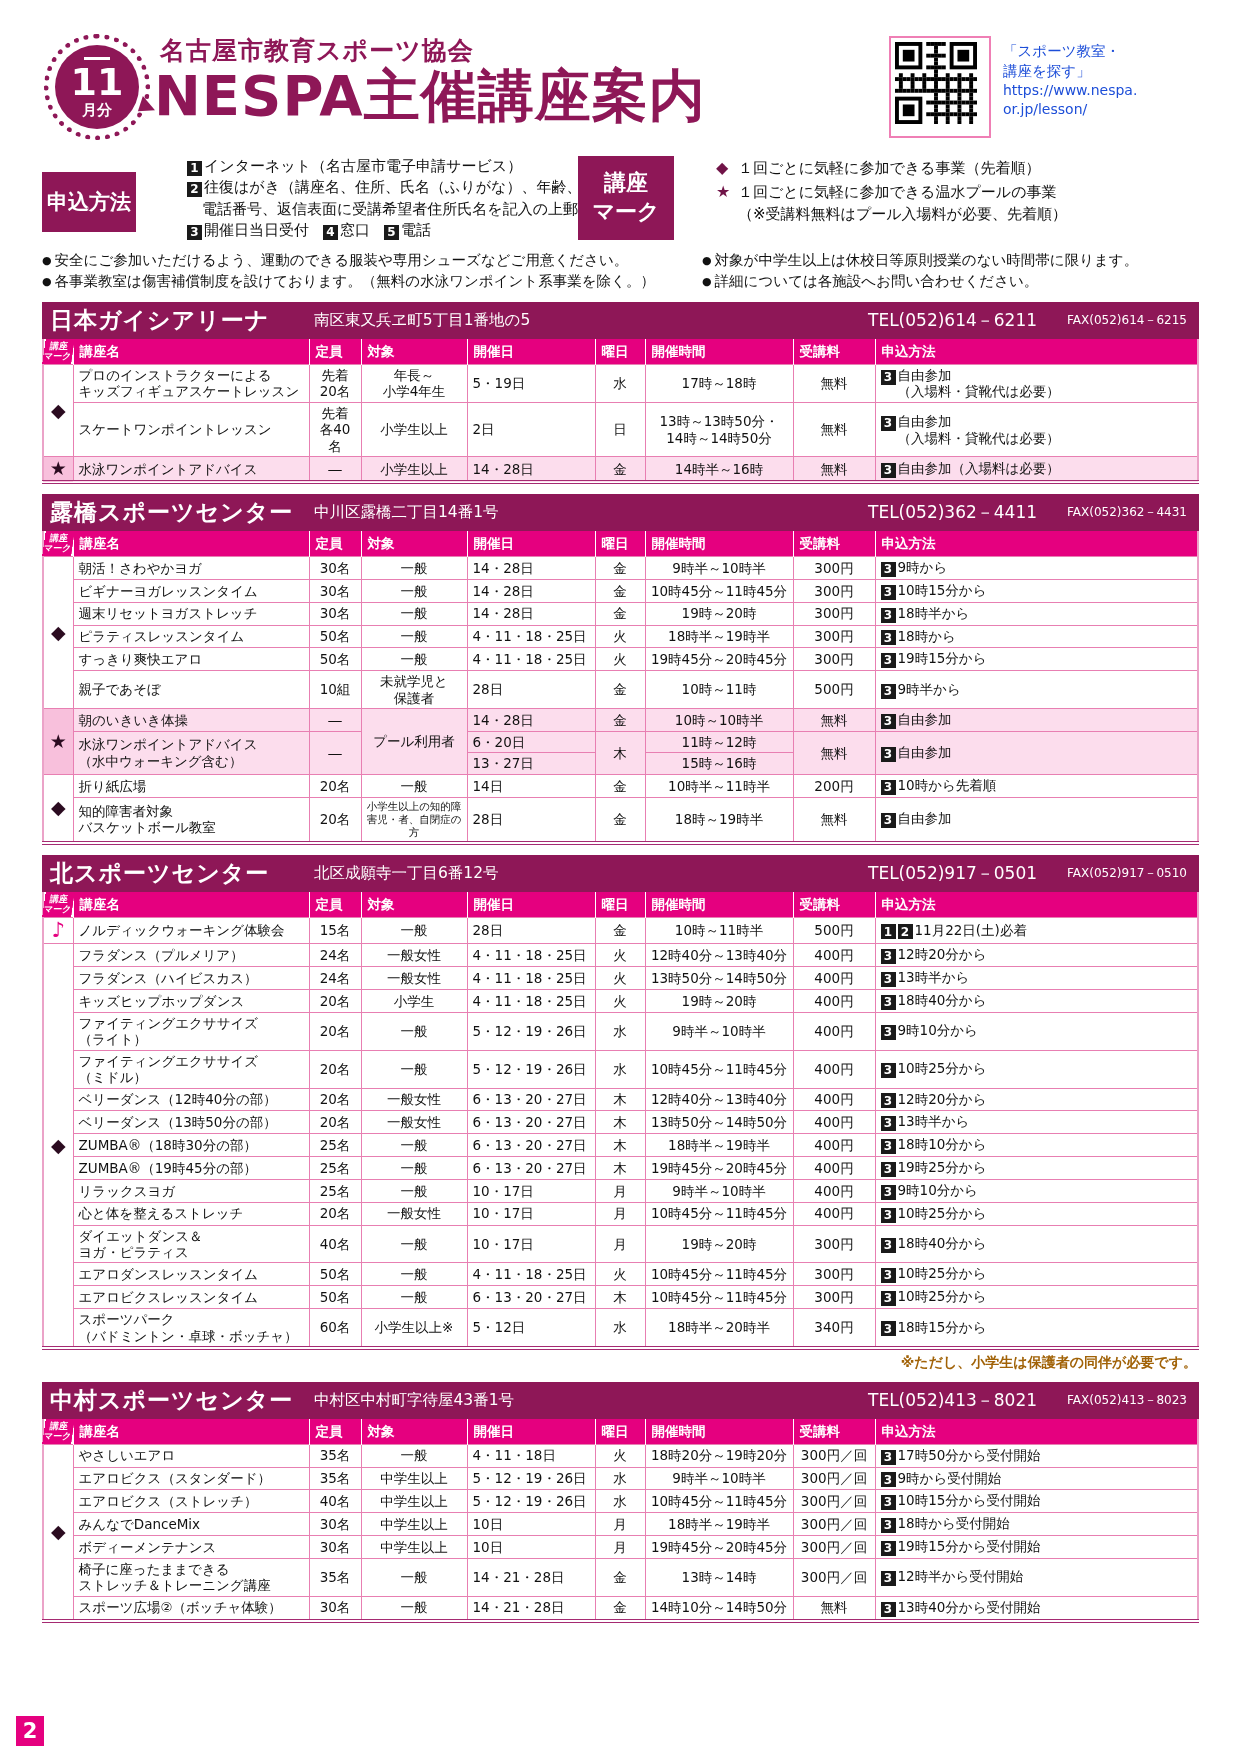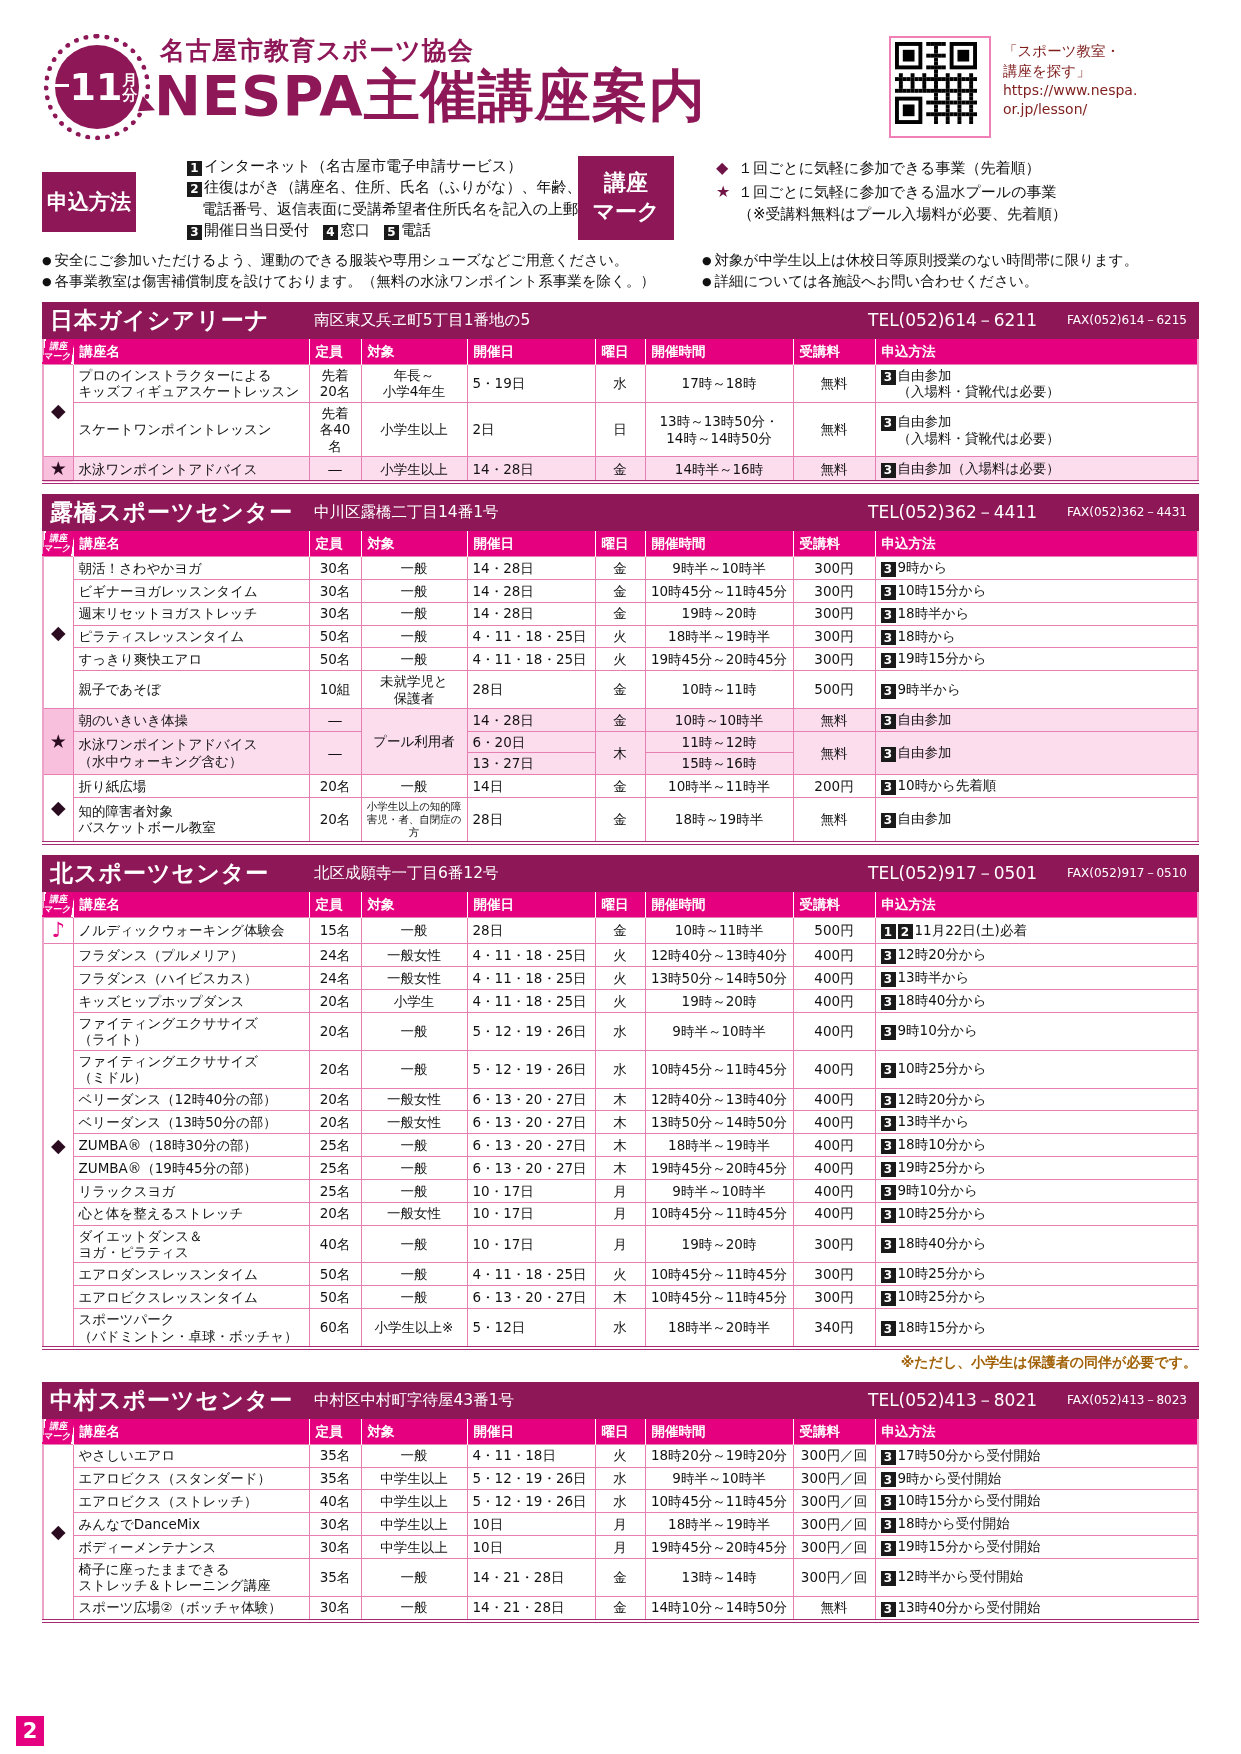--- a/index.html
+++ b/index.html
@@ -5,33 +5,33 @@
   html,body{margin:0;padding:0;background:#fff;}
   .page{width:1241px;height:1754px;box-sizing:border-box;padding:32px 42px 28px 42px;
         position:relative;background:#fff;overflow:hidden;
         font-family:"DejaVu Sans","Liberation Sans",sans-serif;color:#111;}
   
   .hdr{display:flex;align-items:flex-start;height:116px;}
   .badge-wrap{width:112px;flex:none;position:relative;}
   .badge-ring{width:96px;height:96px;border:5px dotted #8e1757;border-radius:50%;
               display:flex;align-items:center;justify-content:center;margin:2px 0 0 2px;}
   .badge{width:84px;height:84px;background:#8e1757;border-radius:50%;color:#fff;
-         display:flex;align-items:center;justify-content:center;line-height:1;}
+         display:flex;flex-direction:column;align-items:center;justify-content:center;line-height:1;}
   .badge .bar{width:26px;height:3px;background:#fff;margin-bottom:3px;}
   .badge .num{font-size:38px;font-weight:bold;}
   .badge .suf{font-size:15px;font-weight:bold;margin-top:2px;}
   .badge-tail{position:absolute;right:-2px;top:66px;width:0;height:0;
               border-top:10px solid transparent;border-bottom:6px solid transparent;
               border-left:16px solid #8e1757;transform:rotate(18deg);}
   .titles{flex:1;min-width:0;}
   .org{color:#8e1757;font-size:25px;font-weight:bold;margin:2px 0 0 6px;letter-spacing:1px;}
   .big-title{color:#8e1757;font-size:56px;font-weight:bold;letter-spacing:1px;line-height:1.02;white-space:nowrap;}
   .qr-box{flex:none;width:90px;height:90px;border:2px solid #ef7fb5;padding:4px;margin-top:4px;background:#fff;}
   .qr-box svg{display:block;}
-  .qr-cap{flex:none;width:196px;font-size:14.5px;line-height:1.35;margin:10px 0 0 12px;color:#7f1d1d;}
+  .qr-cap{flex:none;width:196px;font-size:14.5px;line-height:1.35;margin:10px 0 0 12px;color:#1d4ed8;}
   .qr-url{white-space:pre-line;font-size:14px;}
   
   .info-row{display:flex;margin-top:8px;}
   .applabel{flex:none;width:94px;height:60px;background:#8e1757;color:#fff;font-size:21px;font-weight:bold;
             display:flex;align-items:center;justify-content:center;margin-top:16px;}
   .applist{flex:none;width:432px;font-size:15px;line-height:1.42;padding-left:10px;}
   .app-line{white-space:nowrap;padding-left:41px;}
   .nbadge{display:inline-flex;align-items:center;justify-content:center;background:#1a1a1a;color:#fff;
           width:15px;height:15px;font-size:12px;font-weight:bold;vertical-align:-1px;margin-right:2px;}
   .app-line .nbadge{margin-left:0;}

